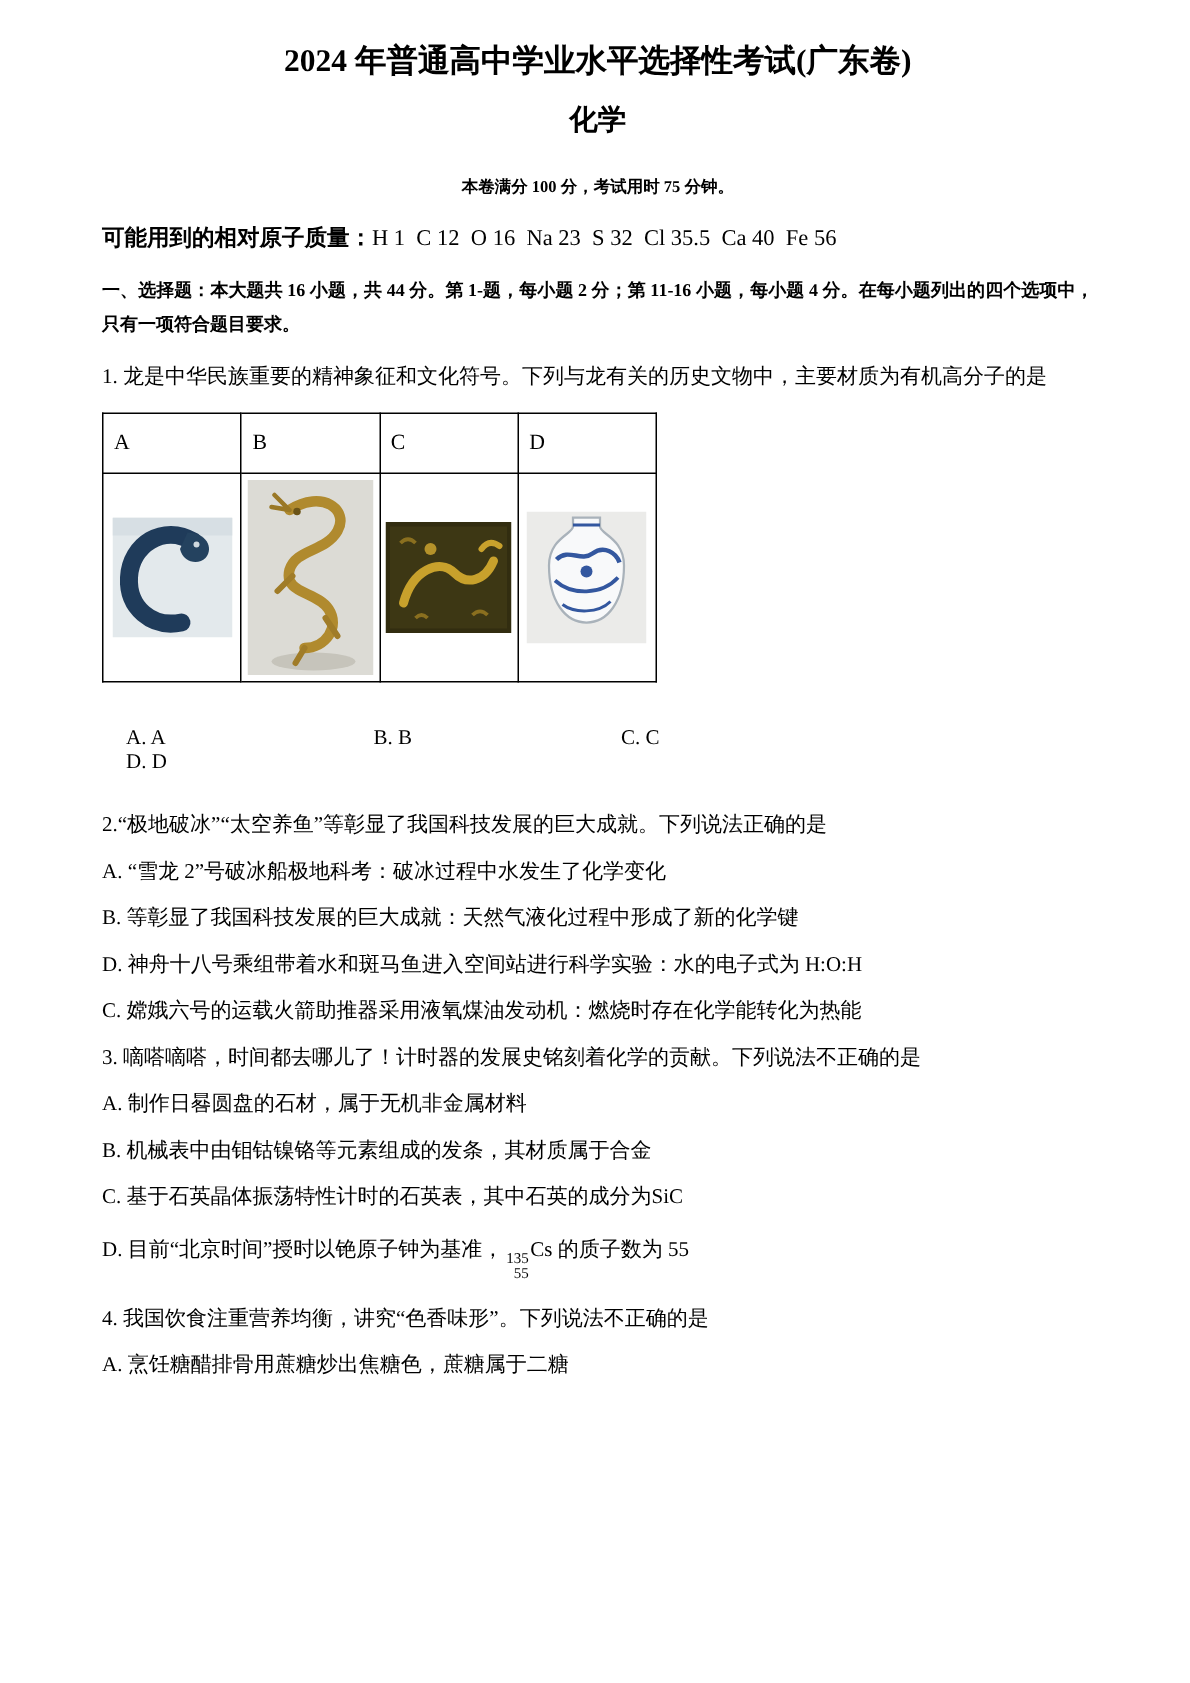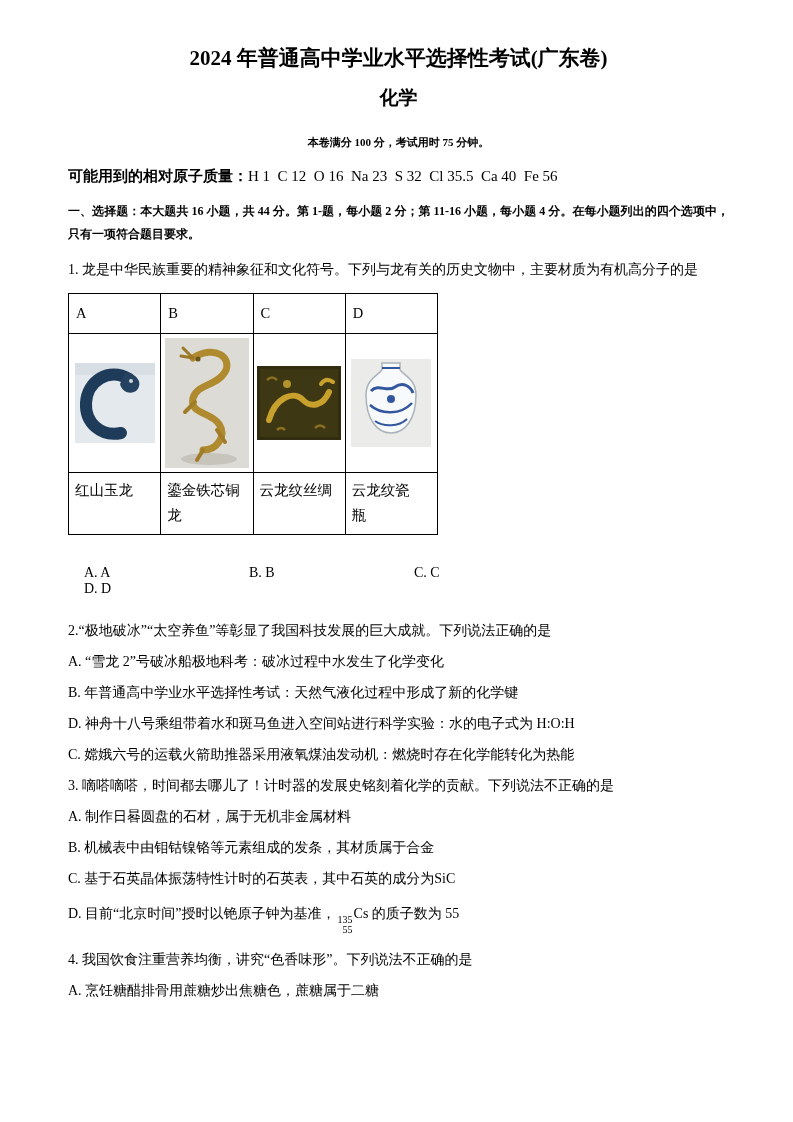--- a/index.html
+++ b/index.html
@@ -2,21 +2,21 @@
 <html><head>
 <meta charset="utf-8">
 <style>
   * { margin:0; padding:0; box-sizing:border-box; }
   html, body { background:#ffffff; }
   body {
     width:793px; height:1122px; overflow:hidden;
     font-family:"Liberation Serif","DejaVu Serif",serif;
     color:#000;
   }
-  .page { padding:44px 64px 0 68px; }
+  .page { padding:26px 64px 0 68px; }
   .title { text-align:center; font-weight:bold; font-size:21px; }
   .subject { text-align:center; font-weight:bold; font-size:19px; margin-top:13px; }
   .exam-info { text-align:center; font-weight:bold; font-size:11px; margin-top:24px; }
   .atomic { font-size:15px; margin-top:17px; white-space:pre-wrap; }
   .atomic-label { font-weight:bold; }
   .section-header { font-weight:bold; font-size:12px; line-height:1.95; margin-top:14px; text-align:justify; }
   .stem { font-size:14px; line-height:31px; }
   .q1-stem { margin-top:7px; }
   table.artifact { border-collapse:collapse; table-layout:fixed; width:370px; margin-top:8px; }
   table.artifact td { border:1px solid #000; font-size:14.5px; }
@@ -91,37 +91,31 @@
           <rect width="80" height="88" fill="#ebebe9"></rect>
           <path d="M31 4 H49 V10 C49 15 65 18 65 36 C65 60 54 74 40 74 C26 74 15 60 15 36 C15 18 31 15 31 10 Z" fill="#f8f9fa" stroke="#a9b2ba" stroke-width="1.5"></path>
           <path d="M31 9 H49" stroke="#33579f" stroke-width="2"></path>
           <path d="M20 32 C 28 24, 36 34, 44 28 C 52 22, 60 28, 62 34" fill="none" stroke="#33579f" stroke-width="3"></path>
           <path d="M19 46 C 30 56, 50 56, 61 44" fill="none" stroke="#33579f" stroke-width="2.5"></path>
           <path d="M24 62 C 32 68, 48 68, 56 60" fill="none" stroke="#33579f" stroke-width="2"></path>
           <circle cx="40" cy="40" r="4" fill="#33579f"></circle>
         </svg>
       </td>
     </tr>
-    <tr>
-      <td class="cap">红山玉龙</td>
-      <td class="cap">鎏金铁芯铜龙</td>
-      <td class="cap">云龙纹丝绸</td>
-      <td class="cap"><span class="cap-narrow">云龙纹瓷瓶</span></td>
-    </tr>
   </tbody>
     </table>
 
   <div class="answers">
     <span class="ans">A. A</span><span class="ans">B. B</span><span class="ans">C. C</span><span class="ans">D. D</span>
   </div>
 
   <div class="mt6">
     <div class="qline">2.“极地破冰”“太空养鱼”等彰显了我国科技发展的巨大成就。下列说法正确的是</div>
     <div class="qline">A. “雪龙 2”号破冰船极地科考：破冰过程中水发生了化学变化</div>
-    <div class="qline">B. 年普通高中学业水平选择性考试：天然气液化过程中形成了新的化学键</div>
+    <div class="qline">B. 等彰显了我国科技发展的巨大成就：天然气液化过程中形成了新的化学键</div>
     <div class="qline">D. 神舟十八号乘组带着水和斑马鱼进入空间站进行科学实验：水的电子式为 H:O:H</div>
     <div class="qline">C. 嫦娥六号的运载火箭助推器采用液氧煤油发动机：燃烧时存在化学能转化为热能</div>
   </div>
 
   <div>
     <div class="qline">3. 嘀嗒嘀嗒，时间都去哪儿了！计时器的发展史铭刻着化学的贡献。下列说法不正确的是</div>
     <div class="qline">A. 制作日晷圆盘的石材，属于无机非金属材料</div>
     <div class="qline">B. 机械表中由钼钴镍铬等元素组成的发条，其材质属于合金</div>
     <div class="qline">C. 基于石英晶体振荡特性计时的石英表，其中石英的成分为SiC</div>
     <div class="qline iso-line"><span>D. 目前“北京时间”授时以铯原子钟为基准，</span><span class="iso-stack">

